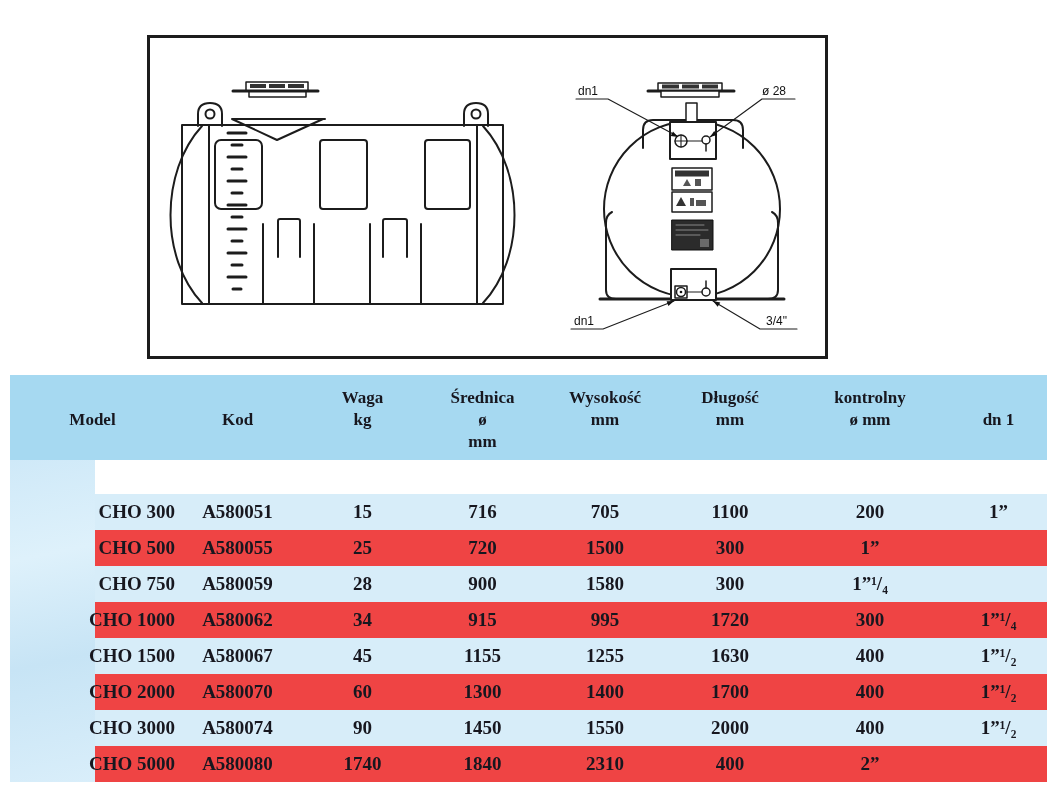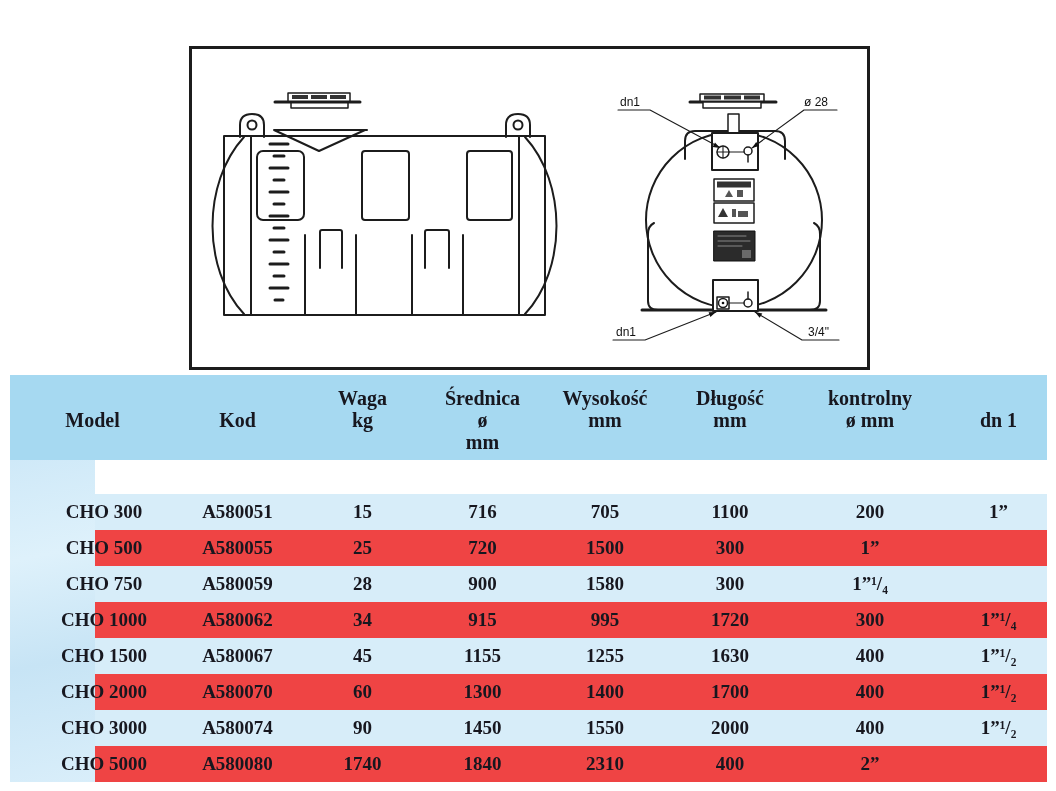--- a/index.html
+++ b/index.html
@@ -1,47 +1,47 @@
 <!DOCTYPE html>
 <html><head>
 <meta charset="utf-8">
 <style>
   html,body{margin:0;padding:0;background:#fff;}
   .page{position:relative;width:1056px;height:791px;background:#ffffff;overflow:hidden;
         font-family:"Liberation Serif",serif;}
 
   
-  .drawing-box{position:absolute;left:147px;top:46px;width:675px;height:318px;
-               border:3px solid #1c1c1c;background:#fff;margin-left:42px;}
+  .drawing-box{position:absolute;left:147px;top:35px;width:675px;height:318px;
+               border:3px solid #1c1c1c;background:#fff;}
   .draw path,.draw rect,.draw line,.draw circle,.draw polyline{
         stroke:#1c1c1c;fill:none;stroke-width:2;stroke-linecap:round;stroke-linejoin:round;}
   .draw .fillw{fill:#ffffff;}
   .draw .dark{fill:#333;stroke:none;}
   .draw .dark2{fill:#555;stroke:none;}
   .draw .thin{stroke-width:1.1;}
   .draw .med{stroke-width:1.5;}
   .draw .heavy{stroke-width:3;}
   .draw .arrow{fill:#111;stroke:none;}
   .draw .lbl{fill:#111;stroke:none;font:12px "Liberation Sans",sans-serif;}
   .draw .inkline{stroke:#888;stroke-width:1;}
 
   
   .spec-table{position:absolute;left:10px;top:375px;width:1037px;color:#17171f;}
   .grid8{display:grid;grid-template-columns:165px 125px 125px 115px 130px 120px 160px 97px;}
   .thead{height:85px;background:#a6d9f1;}
-  .hcell{text-align:center;padding-top:12px;font-weight:bold;font-size:20px;}
+  .hcell{text-align:center;padding-top:12px;font-weight:bold;font-size:17px;}
   .hline{height:22px;line-height:22px;}
   .tbody{position:relative;}
   .stripe{position:absolute;left:0;top:0;width:85px;height:100%;z-index:1;pointer-events:none;
           background:linear-gradient(168deg,#cfe9f8 0%,#def1fb 30%,#c7e4f5 62%,#d9eefa 100%);}
   .gap-row{height:34px;background:#ffffff;}
   .row{height:36px;line-height:36px;font-size:19px;font-weight:bold;background:#ef4444;}
   .row.alt{background:#d7edf9;}
   .cell{text-align:center;position:relative;z-index:2;white-space:nowrap;}
-  .cell.model{text-align:center;padding-left:23px;}
+  .cell.model{text-align:right;padding-left:23px;}
 </style>
 </head>
 <body>
 
 <div class="page">
 
   <div class="drawing-box">
     <svg class="draw" width="675" height="318" viewBox="150 36 675 318">
 
       <g>

